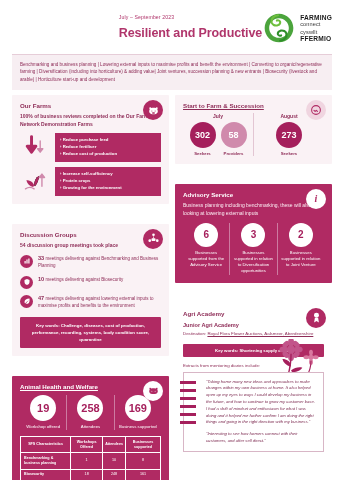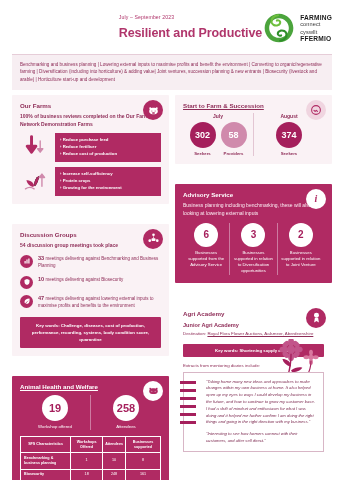--- a/index.html
+++ b/index.html
@@ -363,20 +363,24 @@
         <div class="card-title u">Animal Health and Welfare</div>
 
         <div class="ah-stats">
           <div class="ah-cell">
             <div class="circ white">19</div>
             <div class="circ-cap">Workshop offered</div>
           </div>
           <div class="ah-cell">
             <div class="circ white">258</div>
             <div class="circ-cap">Attendees</div>
+          </div>
+          <div class="ah-cell">
+            <div class="circ white">169</div>
+            <div class="circ-cap">Business supported</div>
           </div>
         </div>
 
         <table class="ah-table">
           <thead>
             <tr>
               <th>SFS Characteristics</th>
               <th>Workshops Offered</th>
               <th>Attendees</th>
               <th>Businesses supported</th>
@@ -424,21 +428,21 @@
               <div class="circ-item">
                 <div class="circ pale">58</div>
                 <div class="circ-cap">Providers</div>
               </div>
             </div>
           </div>
           <div class="month-half">
             <div class="month-label">August</div>
             <div class="circle-row">
               <div class="circ-item">
-                <div class="circ deep">374</div>
+                <div class="circ deep">273</div>
                 <div class="circ-cap">Seekers</div>
               </div>
             </div>
           </div>
         </div>
       </div>
 
       <div class="card dark">
         <div class="corner-icon hollow">
           <svg viewBox="0 0 24 24" width="16" height="16">

